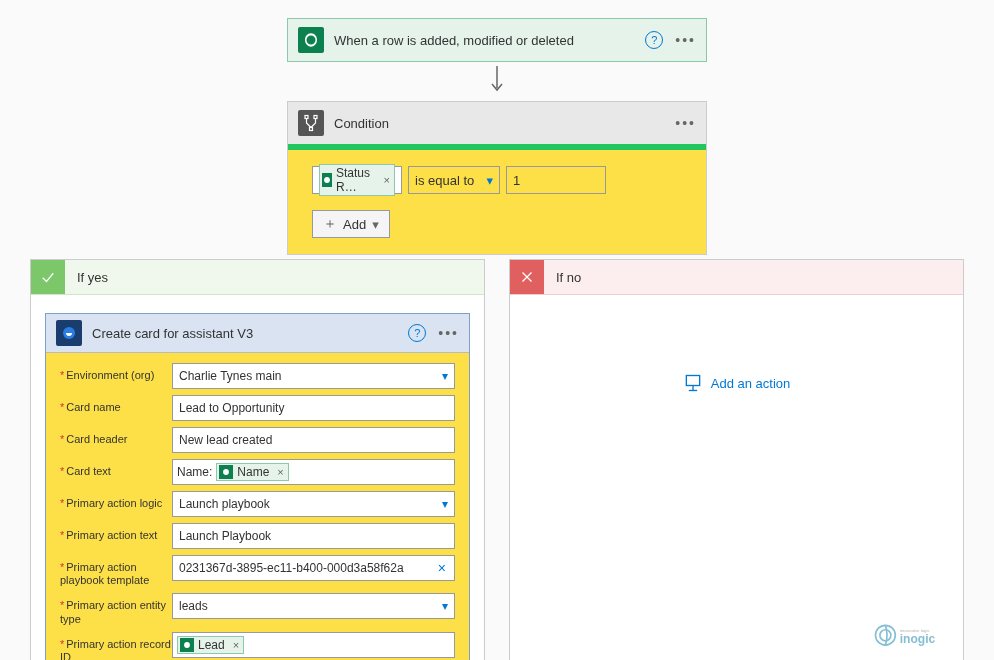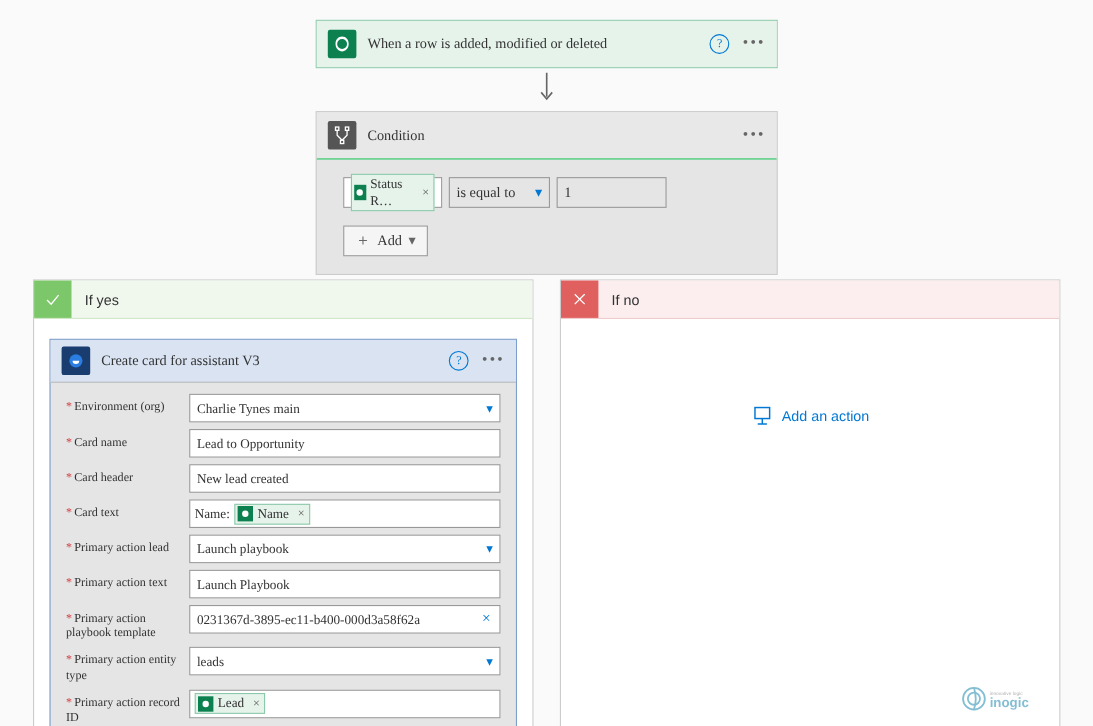--- a/index.html
+++ b/index.html
@@ -1,36 +1,36 @@
 <!DOCTYPE html>
 <html><head>
 <meta charset="utf-8">
 <style>
 * { box-sizing: border-box; margin: 0; padding: 0; }
 body { font-family: "Segoe UI", sans-serif; font-size: 13px; background: #fafafa; color: #333; width: 994px; height: 660px; overflow: hidden; position: relative; }
 
 .canvas { width: 100%; position: relative; }
 
-.card { background: #e5e5e5; border: 1px solid #ccc; font-family: Liberation Serif, serif; }
+.card { background: #fde047; border: 1px solid #ccc; }
 .card-header { display: flex; align-items: center; padding: 8px 10px; }
 .card-header .icon-box { width: 26px; height: 26px; display: flex; align-items: center; justify-content: center; margin-right: 10px; border-radius: 2px; }
 .card-header .title { flex: 1; font-size: 13px; }
 .card-header .help-icon { width: 18px; height: 18px; display: flex; align-items: center; justify-content: center; color: #0078d4; border: 1px solid #0078d4; border-radius: 50%; font-size: 11px; cursor: pointer; margin-right: 12px; }
 .card-header .more-icon { color: #666; letter-spacing: 2px; cursor: pointer; font-size: 14px; }
 
 .trigger-card { width: 420px; margin: 18px auto 0; border: 1px solid #8cc9aa; }
 .trigger-card .card-header { background: #e6f3eb; }
 .trigger-card .icon-box { background: #0d8050; }
 .trigger-card .icon-box svg { fill: #fff; }
 
 .arrow-down { text-align: center; padding: 4px 0; }
 .arrow-down svg { stroke: #666; }
 
 .condition-card { width: 420px; margin: 0 auto; }
-.condition-card .card-header { background: #e8e8e8; border-bottom: 1px solid #22c55e; align-items: center; }
+.condition-card .card-header { background: #e8e8e8; border-bottom: 6px solid #22c55e; align-items: center; }
 .condition-card .icon-box { background: #555; }
 .condition-card .body { padding: 16px 24px; }
 
 .cond-row { display: flex; gap: 6px; margin-bottom: 16px; }
 .cond-field, .cond-op, .cond-val { border: 1px solid #999; height: 28px; display: flex; align-items: center; padding: 0 6px; }
 .cond-field { width: 90px; background: #fff; }
 .cond-op { width: 92px; justify-content: space-between; cursor: pointer; }
 .cond-val { width: 100px; }
 
 .token { display: inline-flex; align-items: center; background: #e6f3eb; border: 1px solid #8cc9aa; padding: 1px 4px 1px 2px; font-size: 12px; gap: 4px; }
@@ -201,21 +201,21 @@
                       </svg>
                     </span>
                   <span>Name</span>
                   <span class="tok-remove">×</span>
                 </span>
                 <span style="flex:1"></span>
               </div>
             </div>
 
             <div class="form-row">
-              <div class="label"><span class="req">*</span><span>Primary action lead</span></div>
+              <div class="label"><span class="req">*</span><span>Primary action logic</span></div>
               <div class="control">
                 <span>Launch playbook</span>
                 <span class="chev-down">▾</span>
               </div>
             </div>
 
             <div class="form-row">
               <div class="label"><span class="req">*</span><span>Primary action text</span></div>
               <div class="control">
                 <span>Launch Playbook</span>

